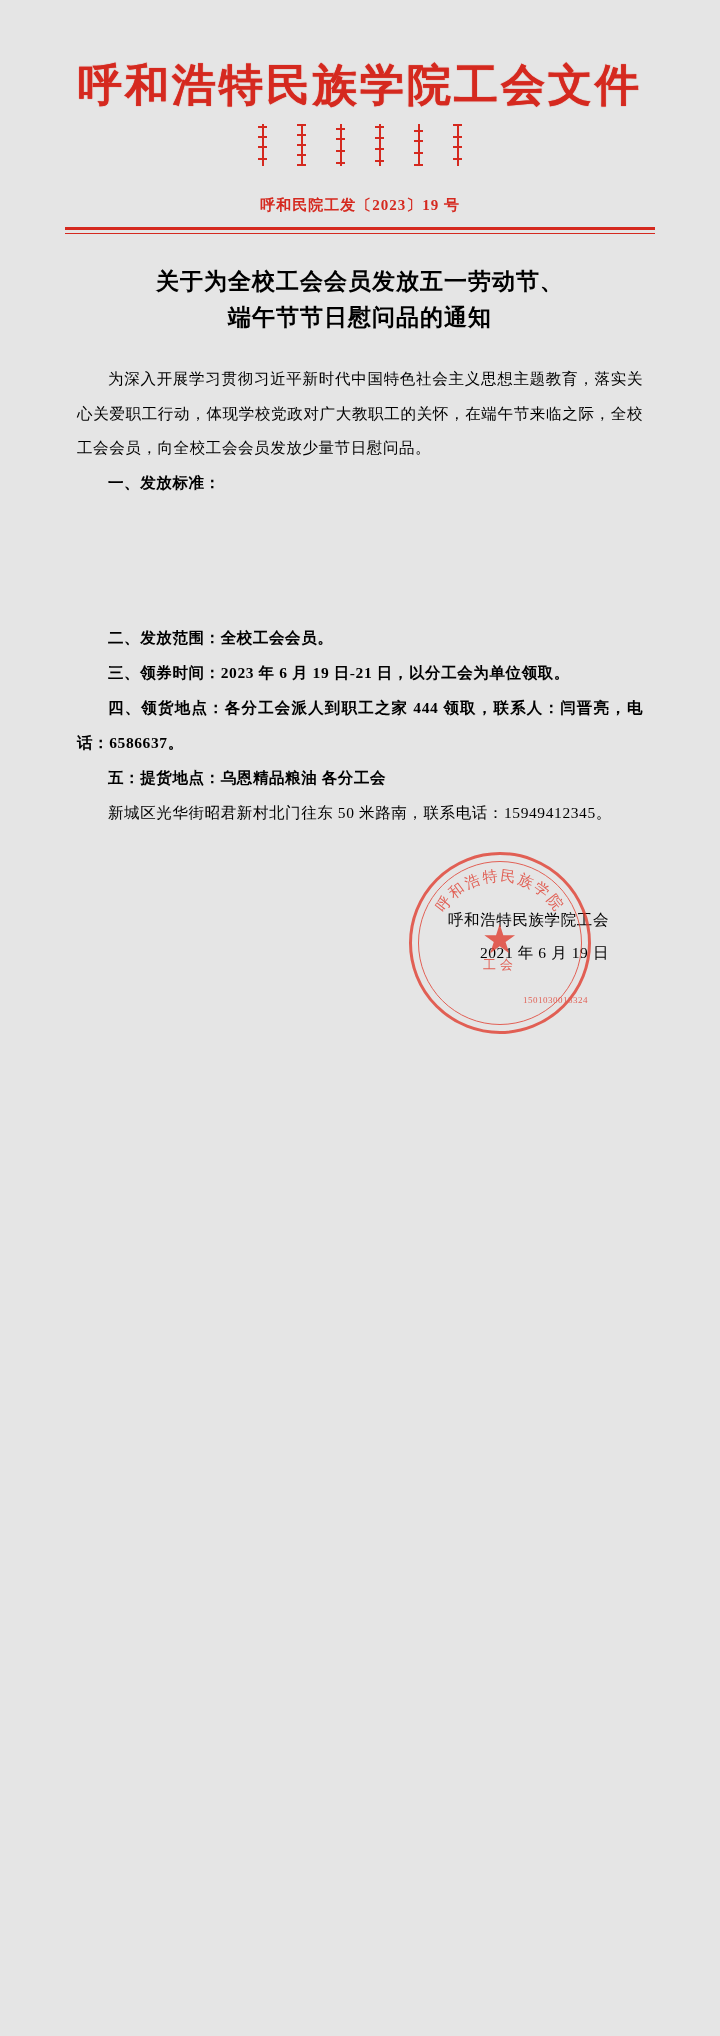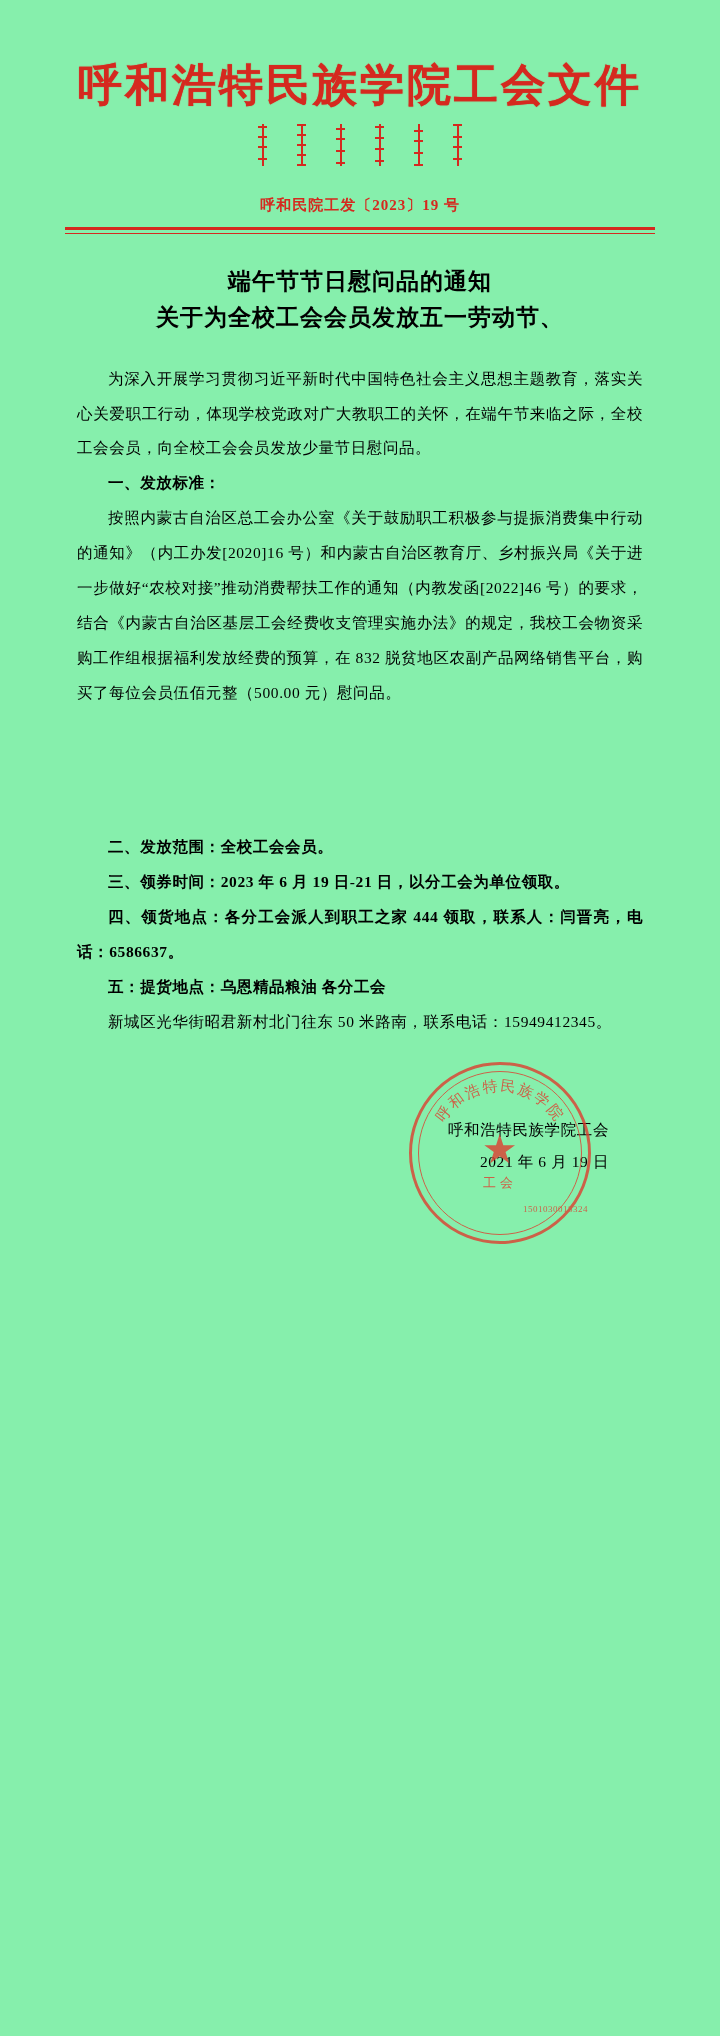--- a/index.html
+++ b/index.html
@@ -13,21 +13,21 @@
     font-family: "Liberation Serif", "DejaVu Serif", serif;
     color: #000000;
     position: relative;
   }
   .page {
     width: 720px;
     min-height: 2036px;
     position: relative;
     box-sizing: border-box;
     padding: 0;
-    background: #86efac;
+    background: #e5e5e5;
   }
 
   
   .masthead {
     padding-top: 62px;
     text-align: center;
   }
   .masthead-title {
     color: #d5291f;
     font-family: "Liberation Serif", "DejaVu Serif", serif;
@@ -176,21 +176,21 @@
     bottom: 22px;
     text-align: right;
     color: #e03a2c;
     font-size: 9px;
     letter-spacing: 0.5px;
   }
   .seal .mid-text {
     position: absolute;
     left: 0;
     right: 0;
-    top: 104px;
+    top: 96px;
     text-align: center;
     color: #e03a2c;
     font-size: 13px;
     letter-spacing: 4px;
   }
 </style>
 </head>
 <body>
 
 <div class="page">
@@ -242,28 +242,27 @@
           <b style="top:34px"></b>
         </span>
     </div>
   </div>
 
   <div class="docnum">呼和民院工发〔2023〕19 号</div>
 
   <div class="redrule"></div>
 
   <div class="doc-title">
+    <div>关于为全校工会会员发放五一劳动节、</div>
     <div>端午节节日慰问品的通知</div>
-    <div>关于为全校工会会员发放五一劳动节、</div>
   </div>
 
   <div class="body">
     <p class="indent2">为深入开展学习贯彻习近平新时代中国特色社会主义思想主题教育，落实关心关爱职工行动，体现学校党政对广大教职工的关怀，在端午节来临之际，全校工会会员，向全校工会会员发放少量节日慰问品。</p>
     <p class="heading">一、发放标准：</p>
-    <p class="indent2">按照内蒙古自治区总工会办公室《关于鼓励职工积极参与提振消费集中行动的通知》（内工办发[2020]16 号）和内蒙古自治区教育厅、乡村振兴局《关于进一步做好“农校对接”推动消费帮扶工作的通知（内教发函[2022]46 号）的要求，结合《内蒙古自治区基层工会经费收支管理实施办法》的规定，我校工会物资采购工作组根据福利发放经费的预算，在 832 脱贫地区农副产品网络销售平台，购买了每位会员伍佰元整（500.00 元）慰问品。</p>
     <div class="gap-block"></div>
     <p class="heading">二、发放范围：全校工会会员。</p>
     <p class="heading">三、领券时间：2023 年 6 月 19 日-21 日，以分工会为单位领取。</p>
     <p class="heading">四、领货地点：各分工会派人到职工之家 444 领取，联系人：闫晋亮，电话：6586637。</p>
     <p class="heading">五：提货地点：乌恩精品粮油 各分工会</p>
     <p class="indent2">新城区光华街昭君新村北门往东 50 米路南，联系电话：15949412345。</p>
   </div>
 
   <div class="sign">
     <div class="seal">

